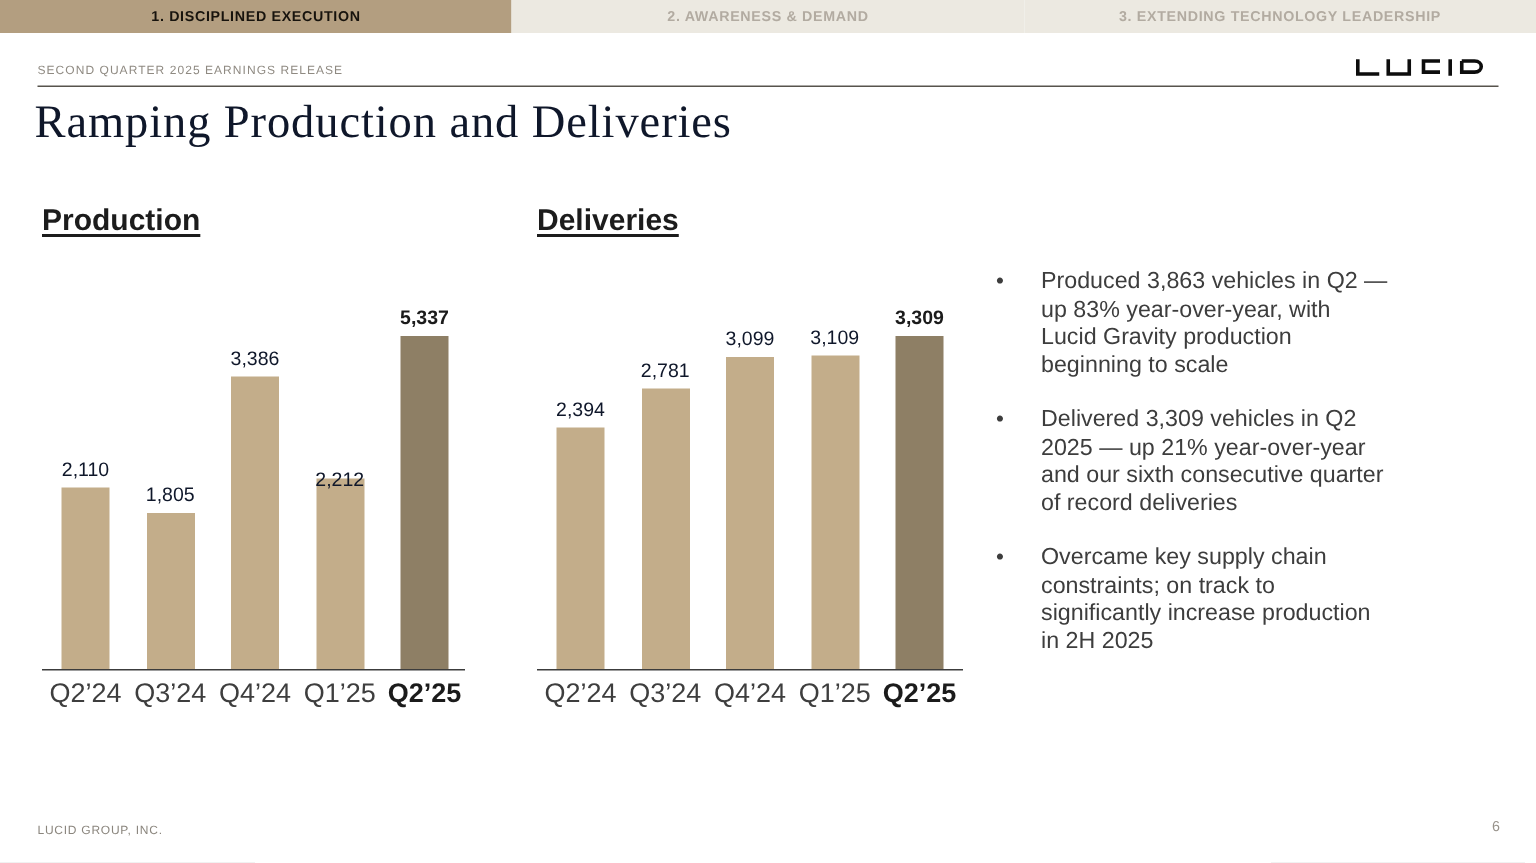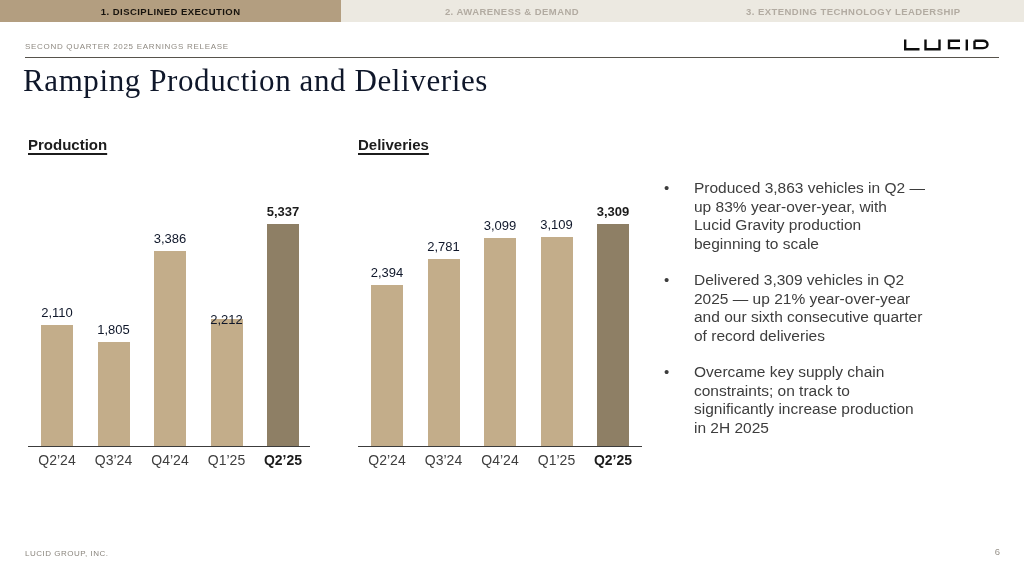--- a/index.html
+++ b/index.html
@@ -23,32 +23,32 @@
   }
   .logo{position:absolute;right:25px;top:39px;width:96px;height:12px;}
   .header-rule{position:absolute;left:25px;top:57px;width:974px;height:0;border-top:1px solid #57534c;}
   .page-title{
     position:absolute;left:23px;top:63px;
     font-family:"Liberation Serif",serif;font-weight:400;
     font-size:31px;color:#0f172a;letter-spacing:.6px;
   }
   
   .chart-title{
-    position:absolute;top:136px;font-size:15px;font-weight:700;color:#1c1c1c;
+    position:absolute;top:136px;font-size:20px;font-weight:700;color:#1c1c1c;
     text-decoration:underline;text-decoration-thickness:1.5px;text-underline-offset:3px;
   }
   #chart-title-0{left:28px;}
   #chart-title-1{left:358px;}
   .plot{position:absolute;top:205px;height:241px;border-bottom:1.5px solid #3c3c3c;}
   #plot-0{left:28px;width:282px;}
   #plot-1{left:358px;width:284px;}
   .bar{position:absolute;bottom:0;width:32px;}
   .val{position:absolute;width:64px;text-align:center;font-size:13px;color:#0f172a;}
   .val.hl{font-weight:700;color:#1b1b1b;}
-  .cat{position:absolute;top:100%;margin-top:6px;width:64px;text-align:center;font-size:14px;color:#3e3e3e;}
+  .cat{position:absolute;top:100%;margin-top:6px;width:64px;text-align:center;font-size:18px;color:#3e3e3e;}
   .cat.hl{font-weight:700;color:#1b1b1b;}
   
   .bullets{position:absolute;left:664px;top:179px;width:320px;}
   .bullet{display:flex;margin-bottom:18px;}
   .bullet .dot{width:13px;margin-right:17px;font-size:15px;color:#3d3d3d;line-height:18.5px;}
   .bullet .btext{
     white-space:pre-line;font-size:15.5px;line-height:18.5px;color:#3d3d3d;
   }
   
   .footer-company{position:absolute;left:25px;top:549px;font-size:8px;letter-spacing:.5px;color:#8b867e;}

